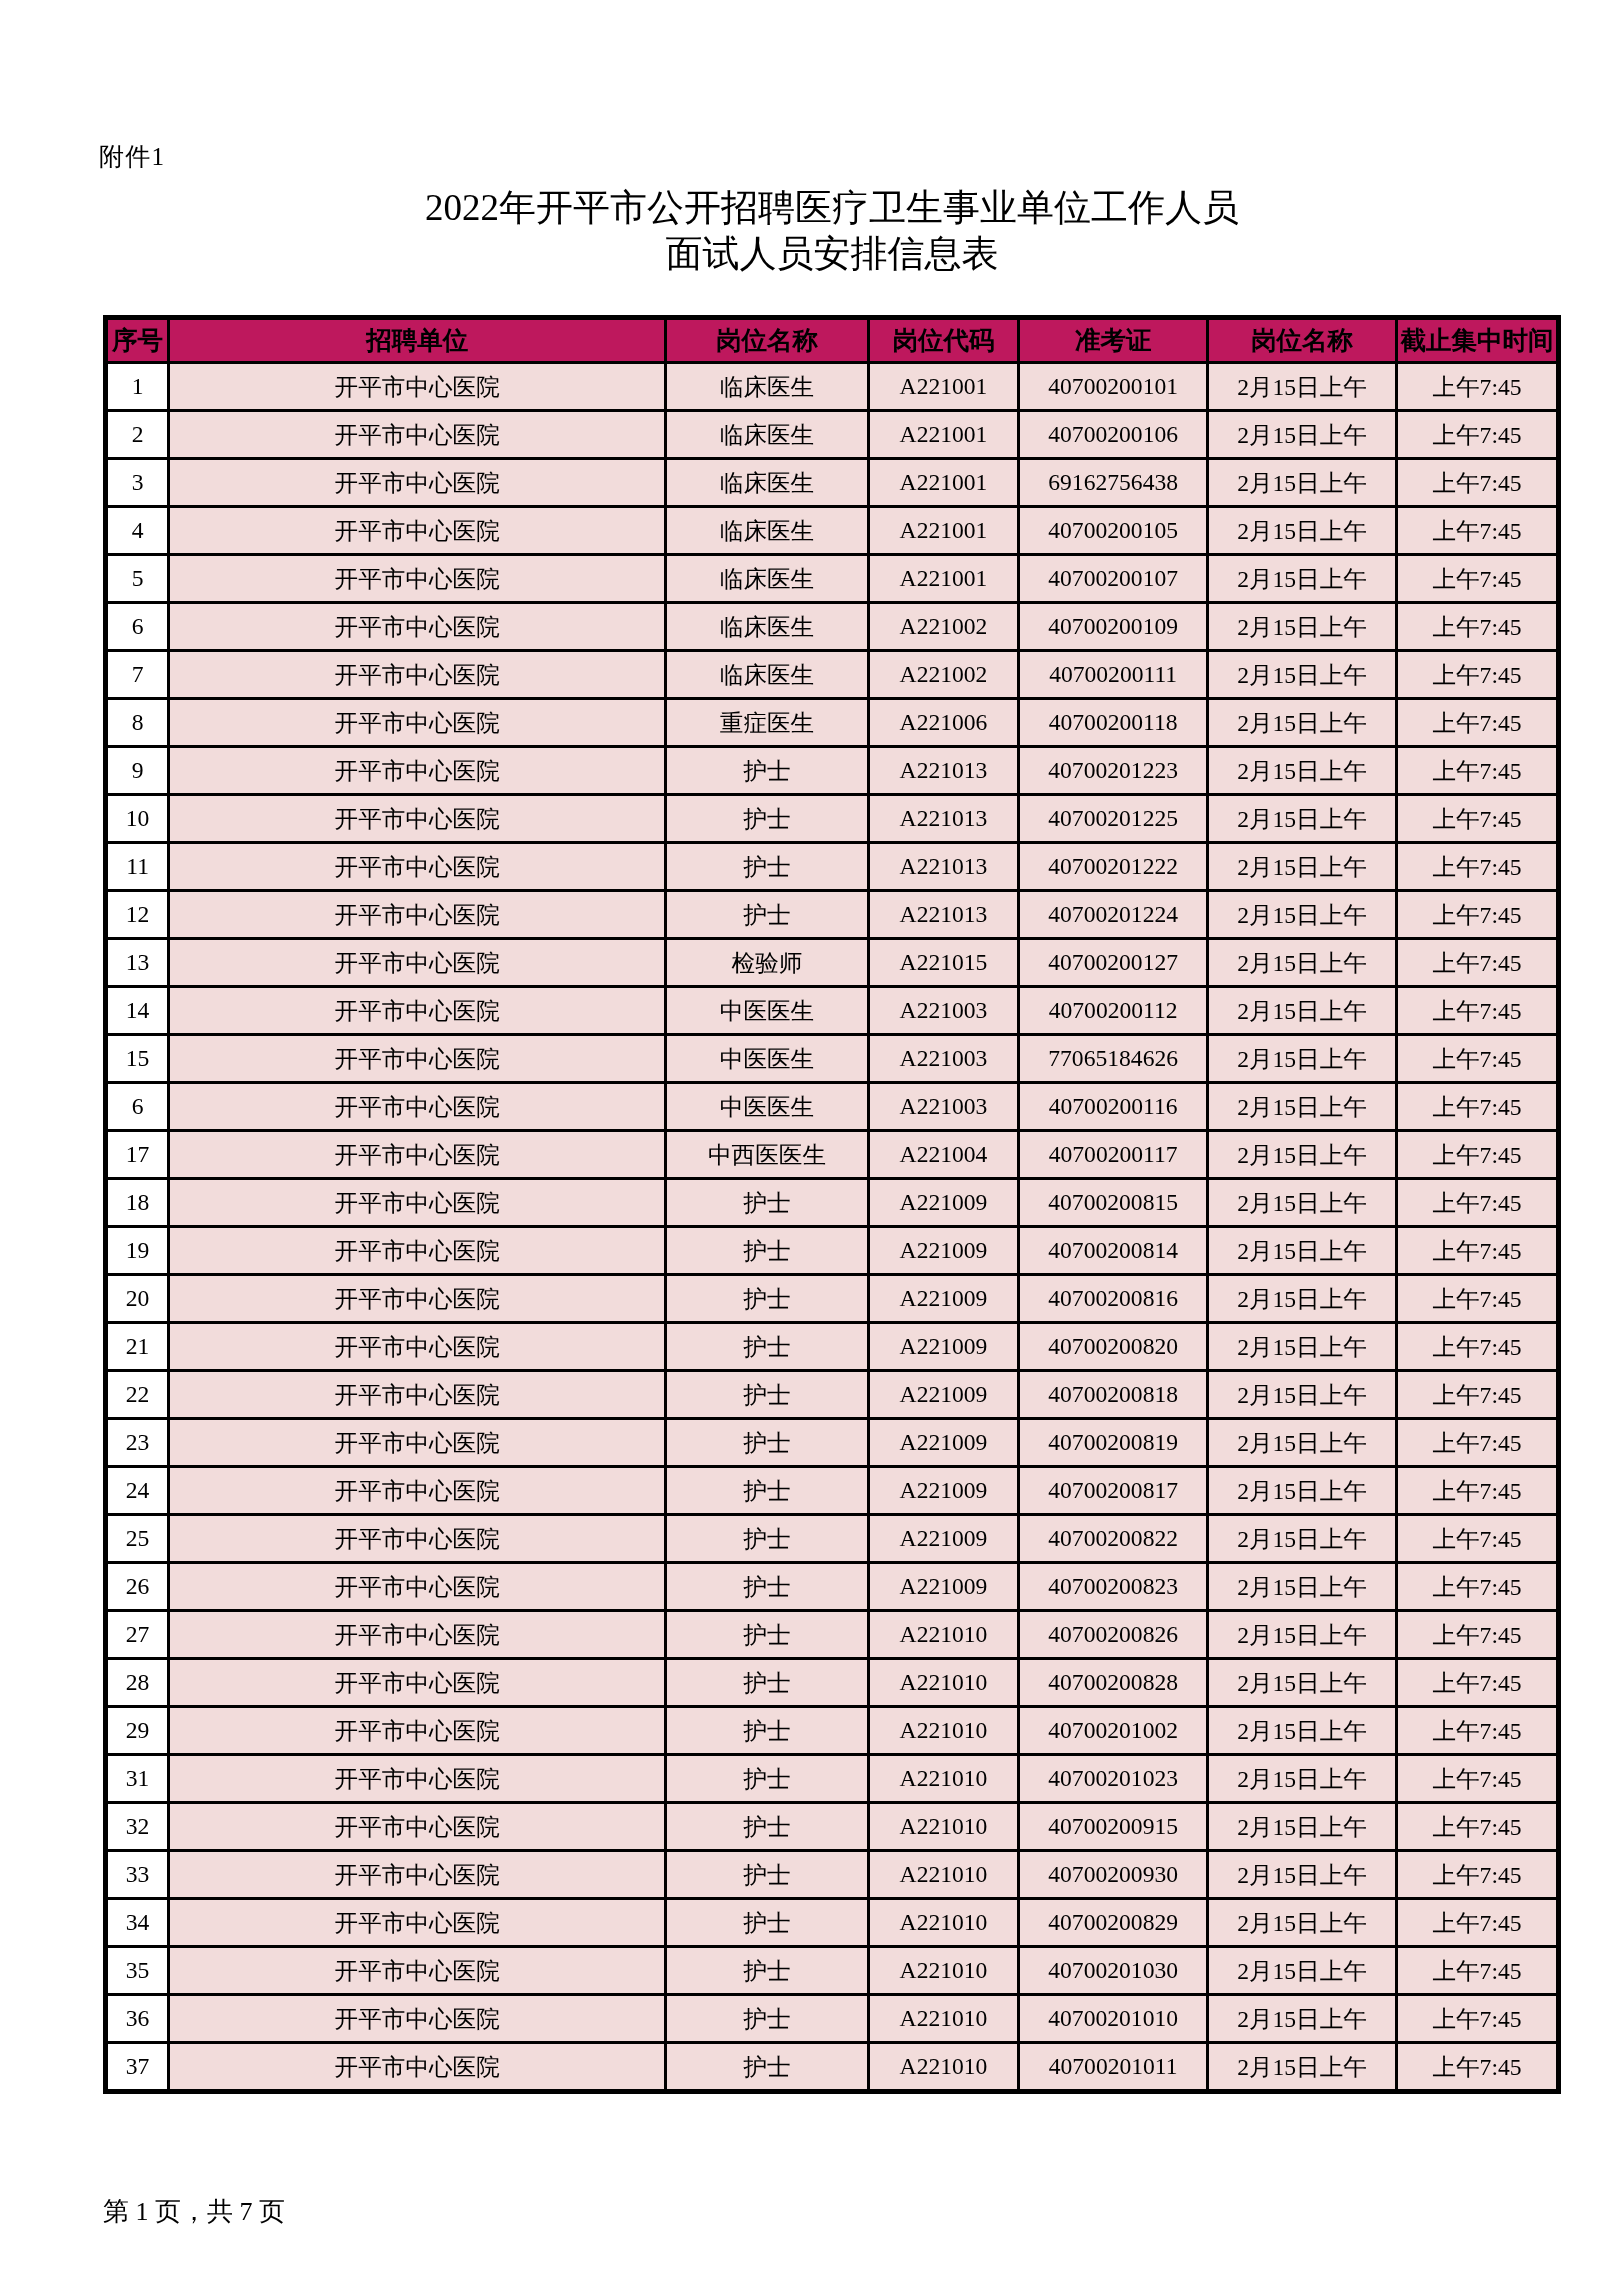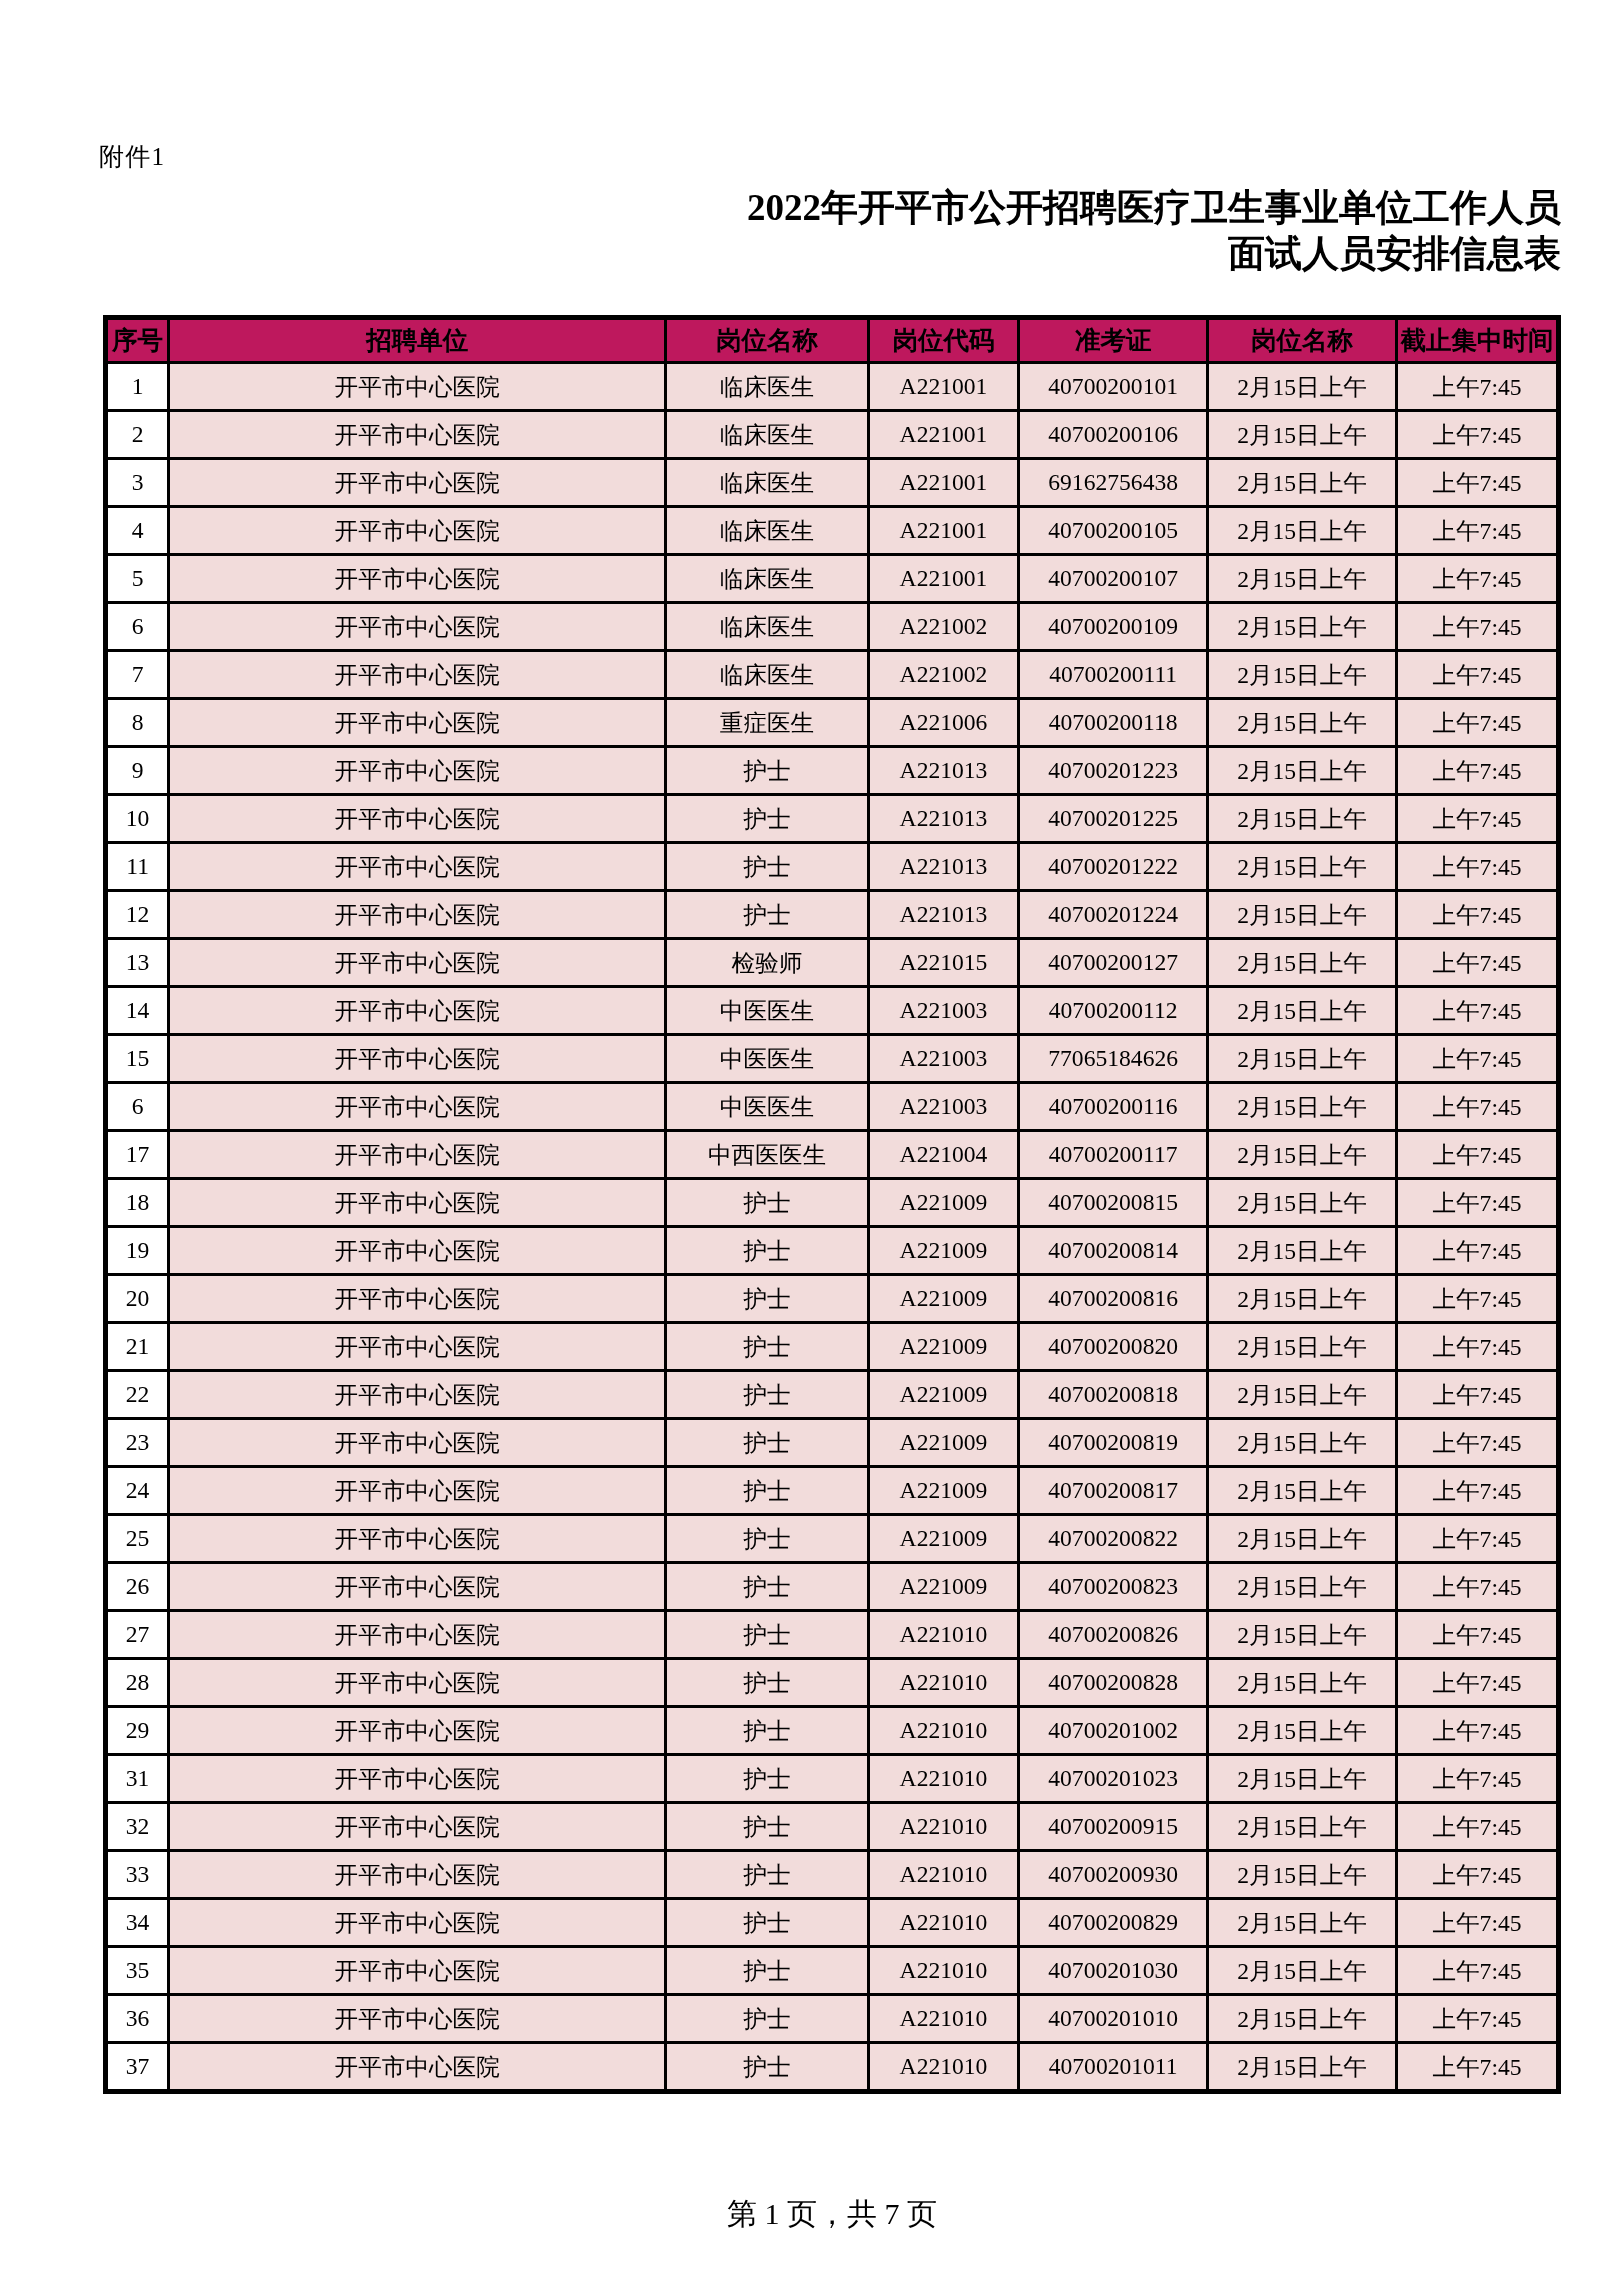--- a/index.html
+++ b/index.html
@@ -23,22 +23,22 @@
   .attachment{
     position:absolute;
     left:99px;top:140px;
     font-size:25px;
     letter-spacing:1.3px;
   }
   .title-block{
     position:absolute;
     left:103px;top:185px;
     width:1458px;
-    text-align:right;
-    font-weight:bold;
+    text-align:center;
+    font-weight:normal;
     font-size:37px;
     line-height:46px;
   }
   table.schedule{
     position:absolute;
     left:103px;top:315px;
     width:1458px;
     border-collapse:collapse;
     table-layout:fixed;
     border:5.9px solid var(--border-color);
@@ -71,22 +71,22 @@
     font-weight:normal;
     background:var(--row-fill);
   }
   table.schedule td.seq{
     background:#ffffff;
   }
   .footer{
     position:absolute;
     left:103px;top:2194px;
     width:1458px;
-    text-align:center;
-    font-size:30px;
+    text-align:left;
+    font-size:26px;
   }
 </style>
 </head>
 <body>
 
 <div class="page">
 
   <div class="attachment">附件1</div>
 
   <div class="title-block">

